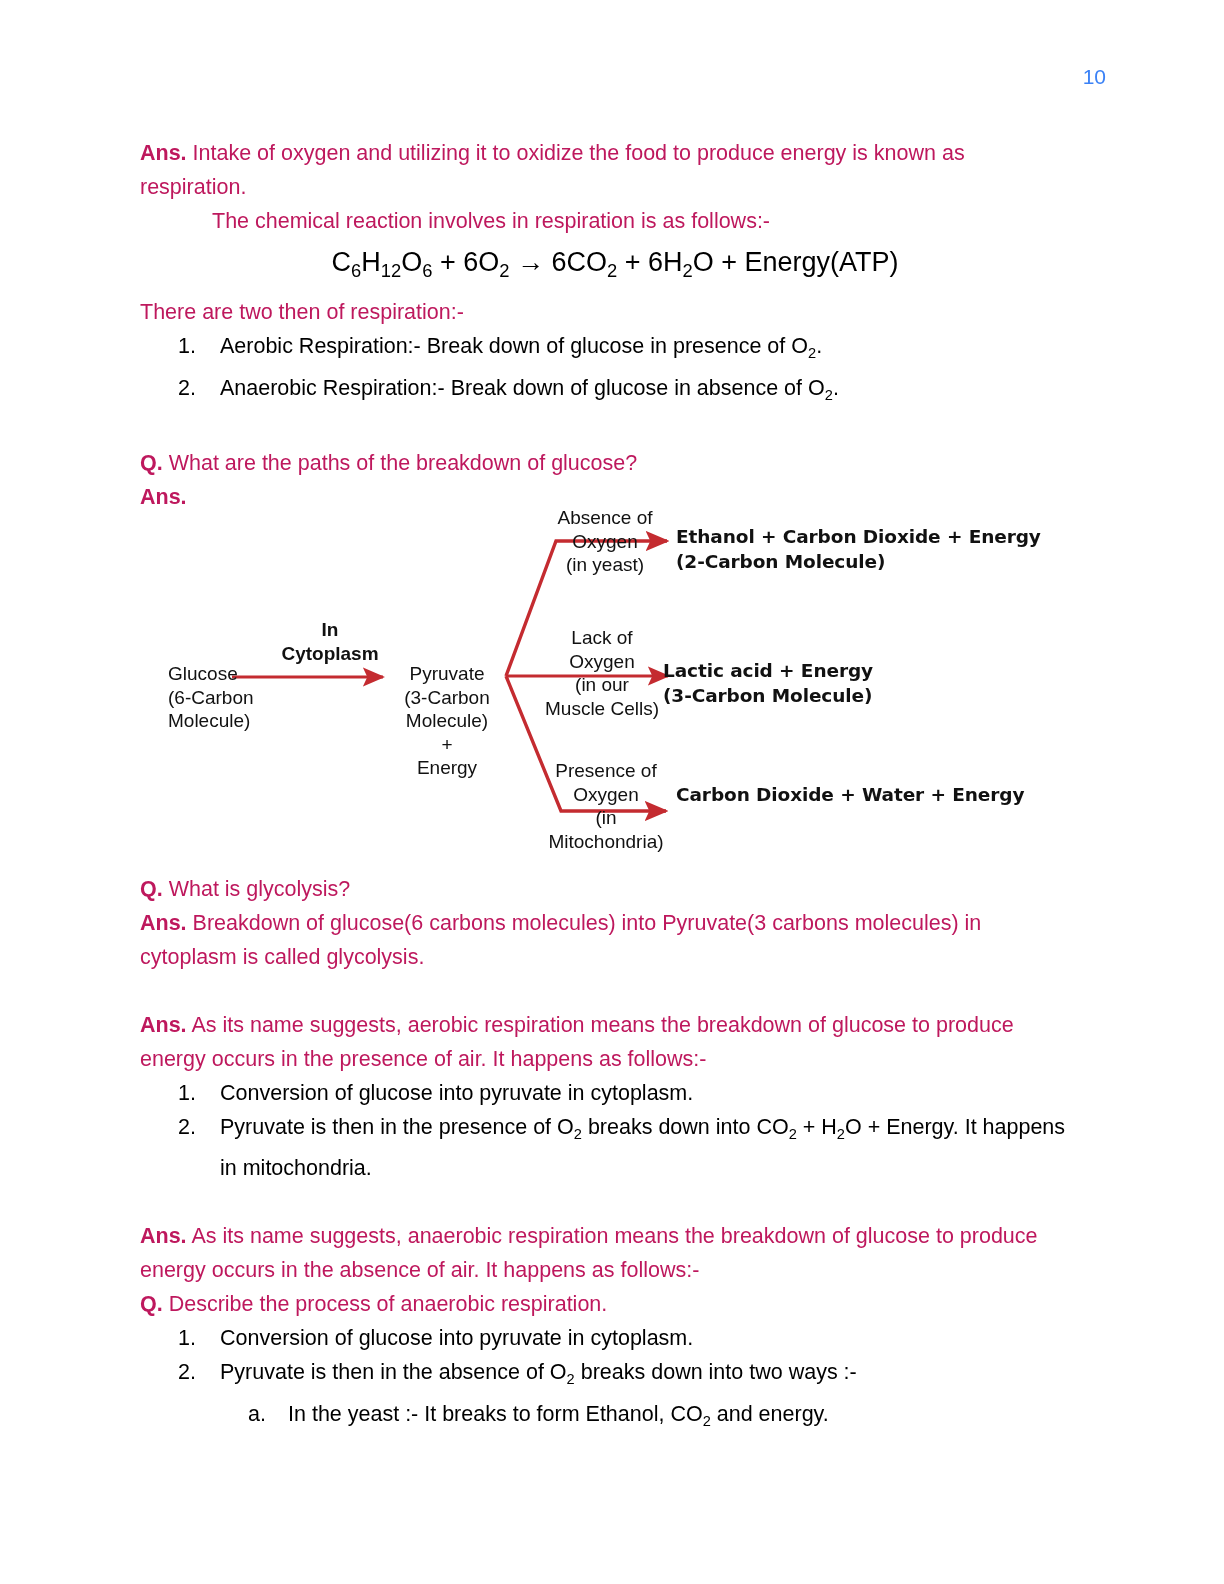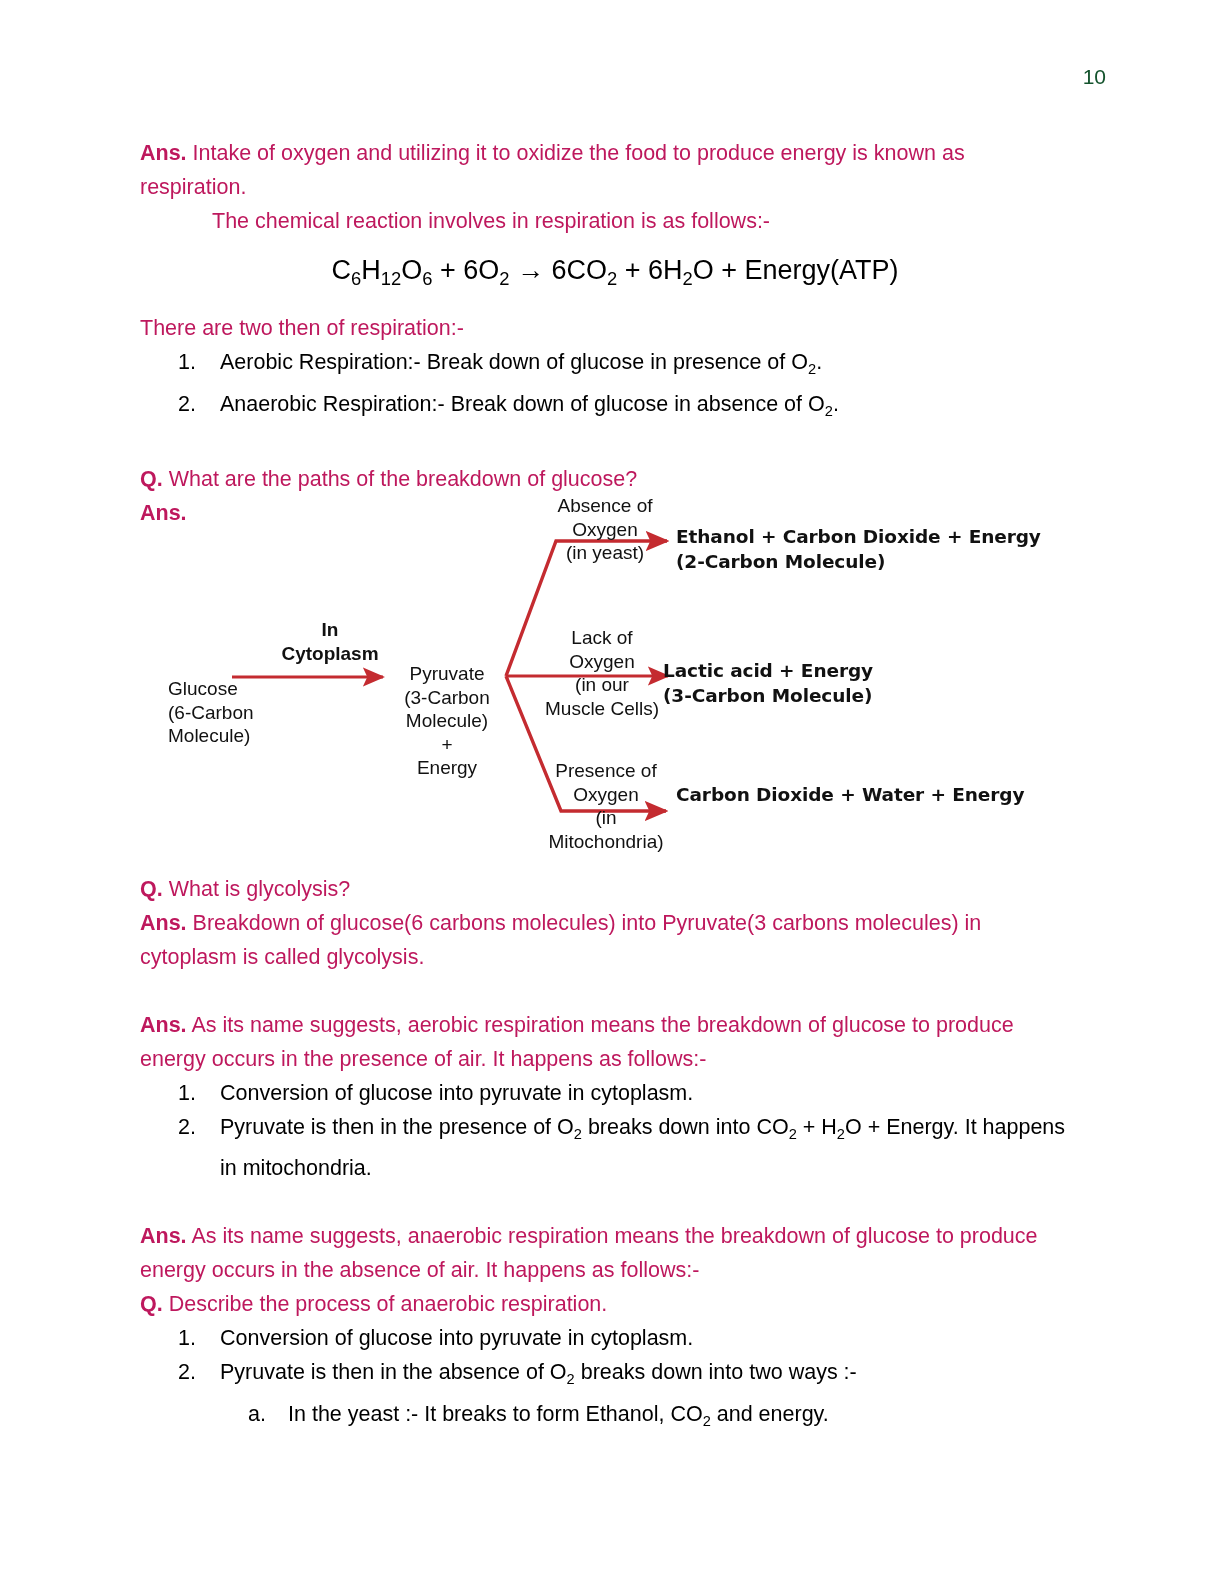--- a/index.html
+++ b/index.html
@@ -19,42 +19,42 @@
     overflow: hidden;
   }
 
   
   .page-number {
     position: absolute;
     top: 66px;
     right: 118px;
     font-size: 21px;
     line-height: 1;
-    color: #14532d;
+    color: #3b82f6;
   }
 
   
   .col {
     position: absolute;
     left: 140px;
     width: 932px;
   }
   .para {
     font-size: 21.5px;
     line-height: 34px;
     color: #be185d;
     margin: 0;
   }
   .b { font-weight: bold; }
   .indent-1 { text-indent: 72px; }
   .eq {
     font-size: 27px;
     line-height: 40px;
     text-align: center;
-    margin: 12px;
+    margin: 4px;
     padding-left: 18px;
   }
   sub { font-size: 0.68em; }
 
   ol.numlist {
     margin: 0;
     padding: 0;
     list-style: none;
   }
   ol.numlist > li {
@@ -152,40 +152,40 @@
 
       <line x1="92" y1="199" x2="243" y2="199" stroke="#c42b30" stroke-width="3.2" marker-end="url(#ah)"></line>
 
       <path d="M366,198 L416,63 L527,63" fill="none" stroke="#c42b30" stroke-width="3.4" stroke-linejoin="miter" marker-end="url(#ah)"></path>
 
       <line x1="366" y1="198" x2="528" y2="198" stroke="#c42b30" stroke-width="3.2" marker-end="url(#ah)"></line>
 
       <path d="M366,198 L421,333 L526,333" fill="none" stroke="#c42b30" stroke-width="3.4" stroke-linejoin="miter" marker-end="url(#ah)"></path>
     </svg>
 
-    <div class="dlabel left" style="left:28px; top:184px;margin-top:15px;">
+    <div class="dlabel left" style="left:28px; top:184px;">
       <div>Glucose</div>
       <div>(6-Carbon</div>
       <div>Molecule)</div>
     </div>
 
     <div class="dlabel center bold" style="left:110px; top:140px; width:160px;">
       <div>In</div>
       <div>Cytoplasm</div>
     </div>
 
     <div class="dlabel center" style="left:248px; top:184px; width:118px;">
       <div>Pyruvate</div>
       <div>(3-Carbon</div>
       <div>Molecule)</div>
       <div>+</div>
       <div>Energy</div>
     </div>
 
-    <div class="dlabel center" style="left:398px; top:16px; width:134px;">
+    <div class="dlabel center" style="left:398px; top:28px; width:134px;">
       <div>Absence of</div>
       <div>Oxygen</div>
       <div>(in yeast)</div>
     </div>
 
     <div class="dlabel center" style="left:388px; top:148px; width:148px;">
       <div>Lack of</div>
       <div>Oxygen</div>
       <div>(in our</div>
       <div>Muscle Cells)</div>

